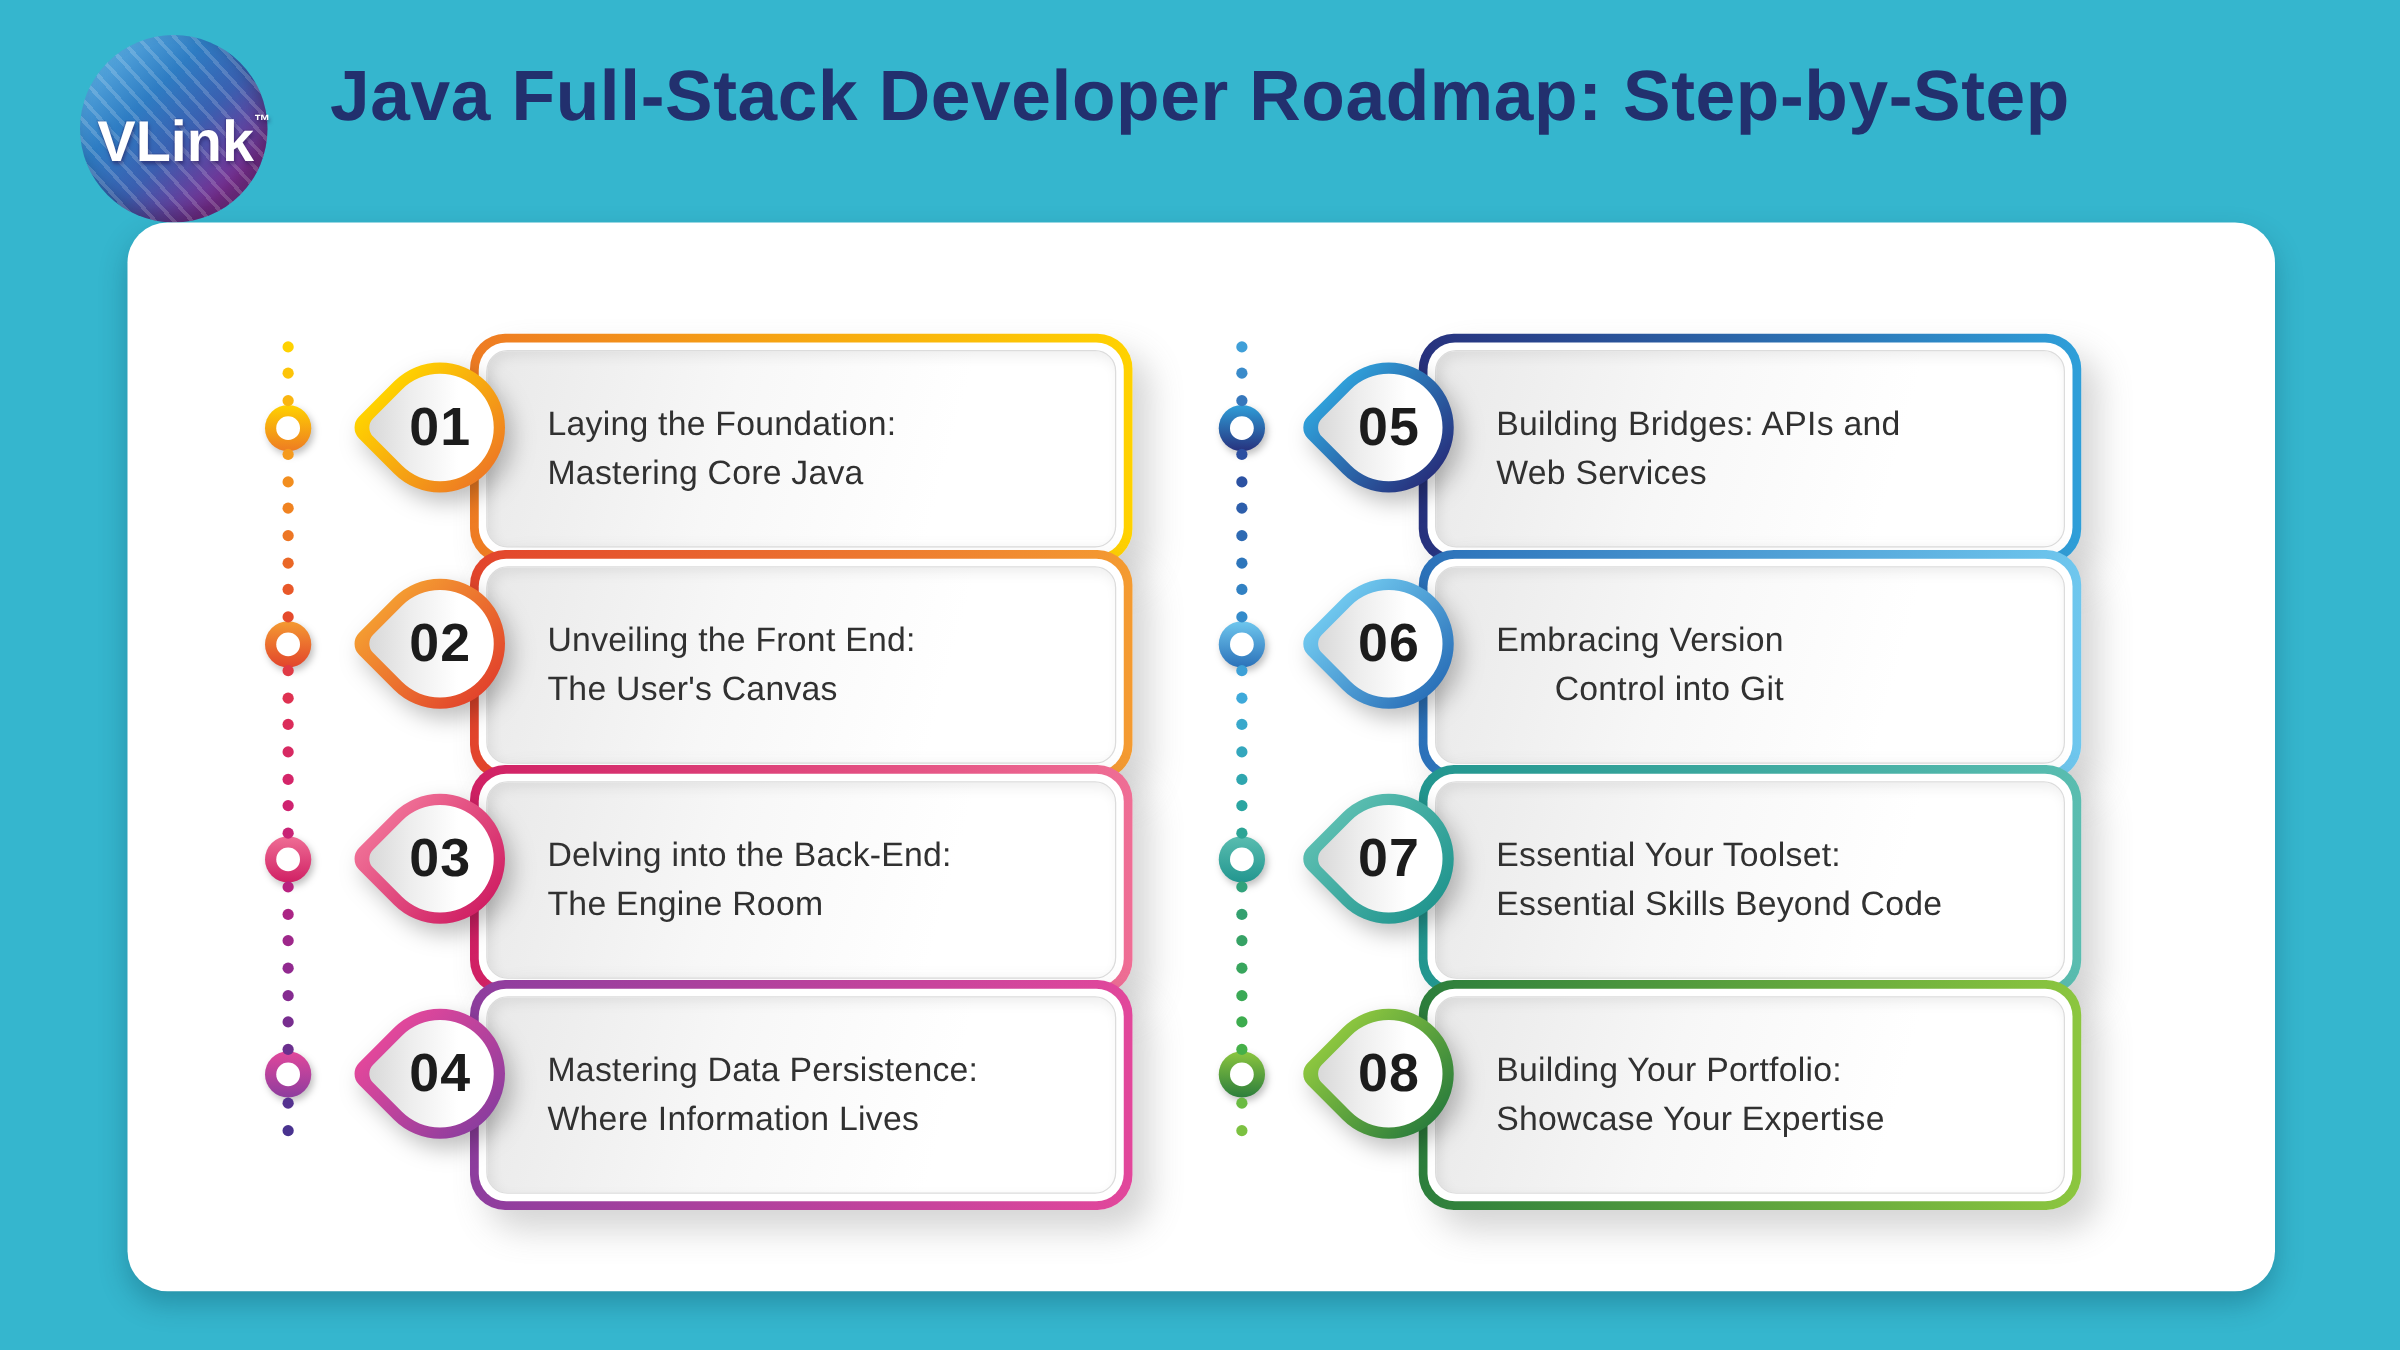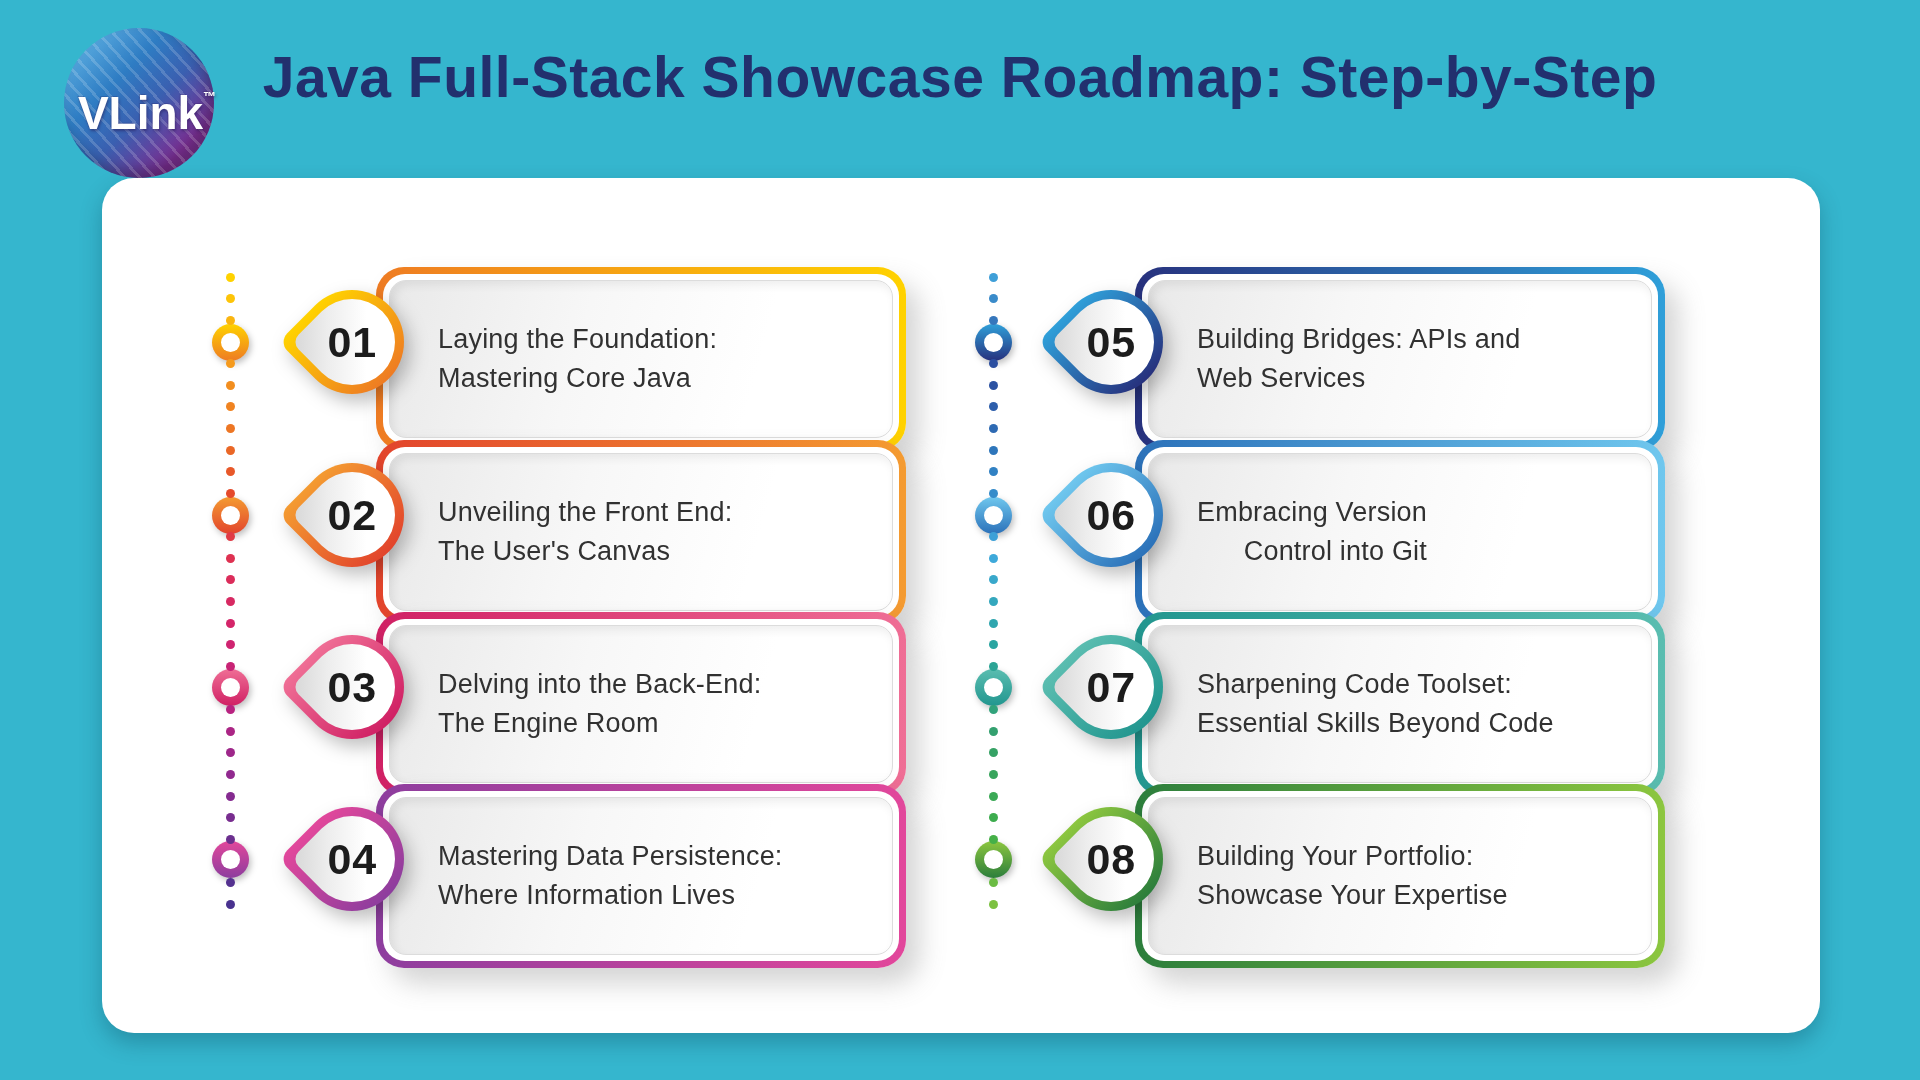--- a/index.html
+++ b/index.html
@@ -45,21 +45,21 @@
   .dot{position:absolute;width:9px;height:9px;border-radius:50%;z-index:1;}
 </style>
 </head>
 <body>
 
 <div class="page" style="background: rgb(53, 182, 206);">
   <div class="logo">
     <div class="globe"></div>
     <div class="logo-text"><span>VLink</span><sup>™</sup></div>
   </div>
-  <h1 class="title" style="color: rgb(34, 48, 110);">Java Full-Stack Showcase Roadmap: Step-by-Step</h1>
+  <h1 class="title" style="color: rgb(34, 48, 110);">Java Full-Stack Developer Roadmap: Step-by-Step</h1>
   <div class="board" style="background: rgb(255, 255, 255);"></div>
   <div id="steps-layer">
       <div class="step-card" style="left: 376px; top: 267px; background: linear-gradient(90deg, rgb(238, 123, 35), rgb(255, 210, 0));">
         <div class="card-gap">
           <div class="card-panel">
             <div class="step-text" style="color: rgb(49, 49, 49);"><span>Laying the Foundation:</span><br><span>Mastering Core Java</span></div>
           </div>
         </div>
       </div>
       <div class="badge-wrap" style="left: 300px; top: 290px;">
@@ -153,21 +153,21 @@
             <span class="badge-num">06</span>
           </div>
         </div>
       </div>
       <div class="ring" style="left: 974.5px; top: 496.5px; background: linear-gradient(rgb(111, 199, 238), rgb(43, 113, 185));">
         <i></i>
       </div>
       <div class="step-card" style="left: 1135px; top: 612px; background: linear-gradient(90deg, rgb(34, 150, 143), rgb(90, 189, 176));">
         <div class="card-gap">
           <div class="card-panel">
-            <div class="step-text" style="color: rgb(49, 49, 49);"><span>Sharpening Code Toolset:</span><br><span>Essential Skills Beyond Code</span></div>
+            <div class="step-text" style="color: rgb(49, 49, 49);"><span>Essential Your Toolset:</span><br><span>Essential Skills Beyond Code</span></div>
           </div>
         </div>
       </div>
       <div class="badge-wrap" style="left: 1059px; top: 635px;">
         <div class="badge" style="background: linear-gradient(rgb(90, 189, 176), rgb(34, 150, 143));">
           <div class="badge-inner">
             <span class="badge-num">07</span>
           </div>
         </div>
       </div>

